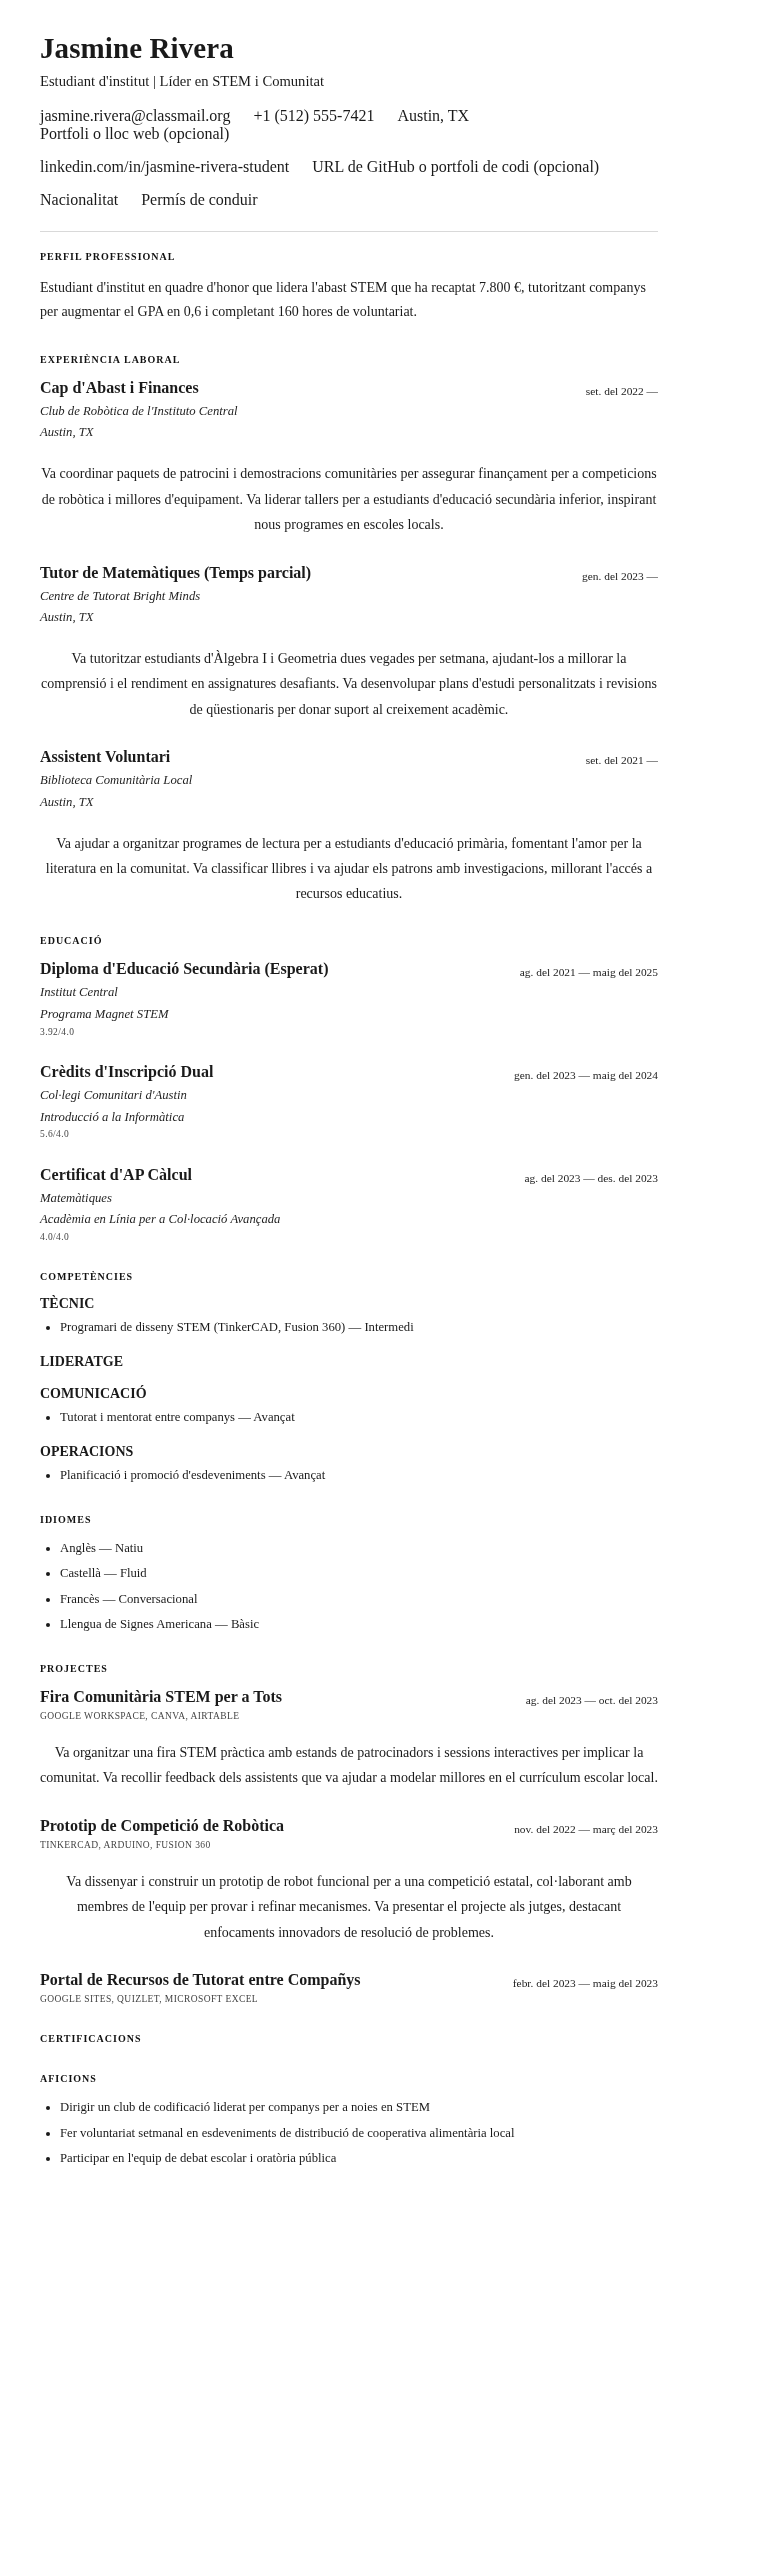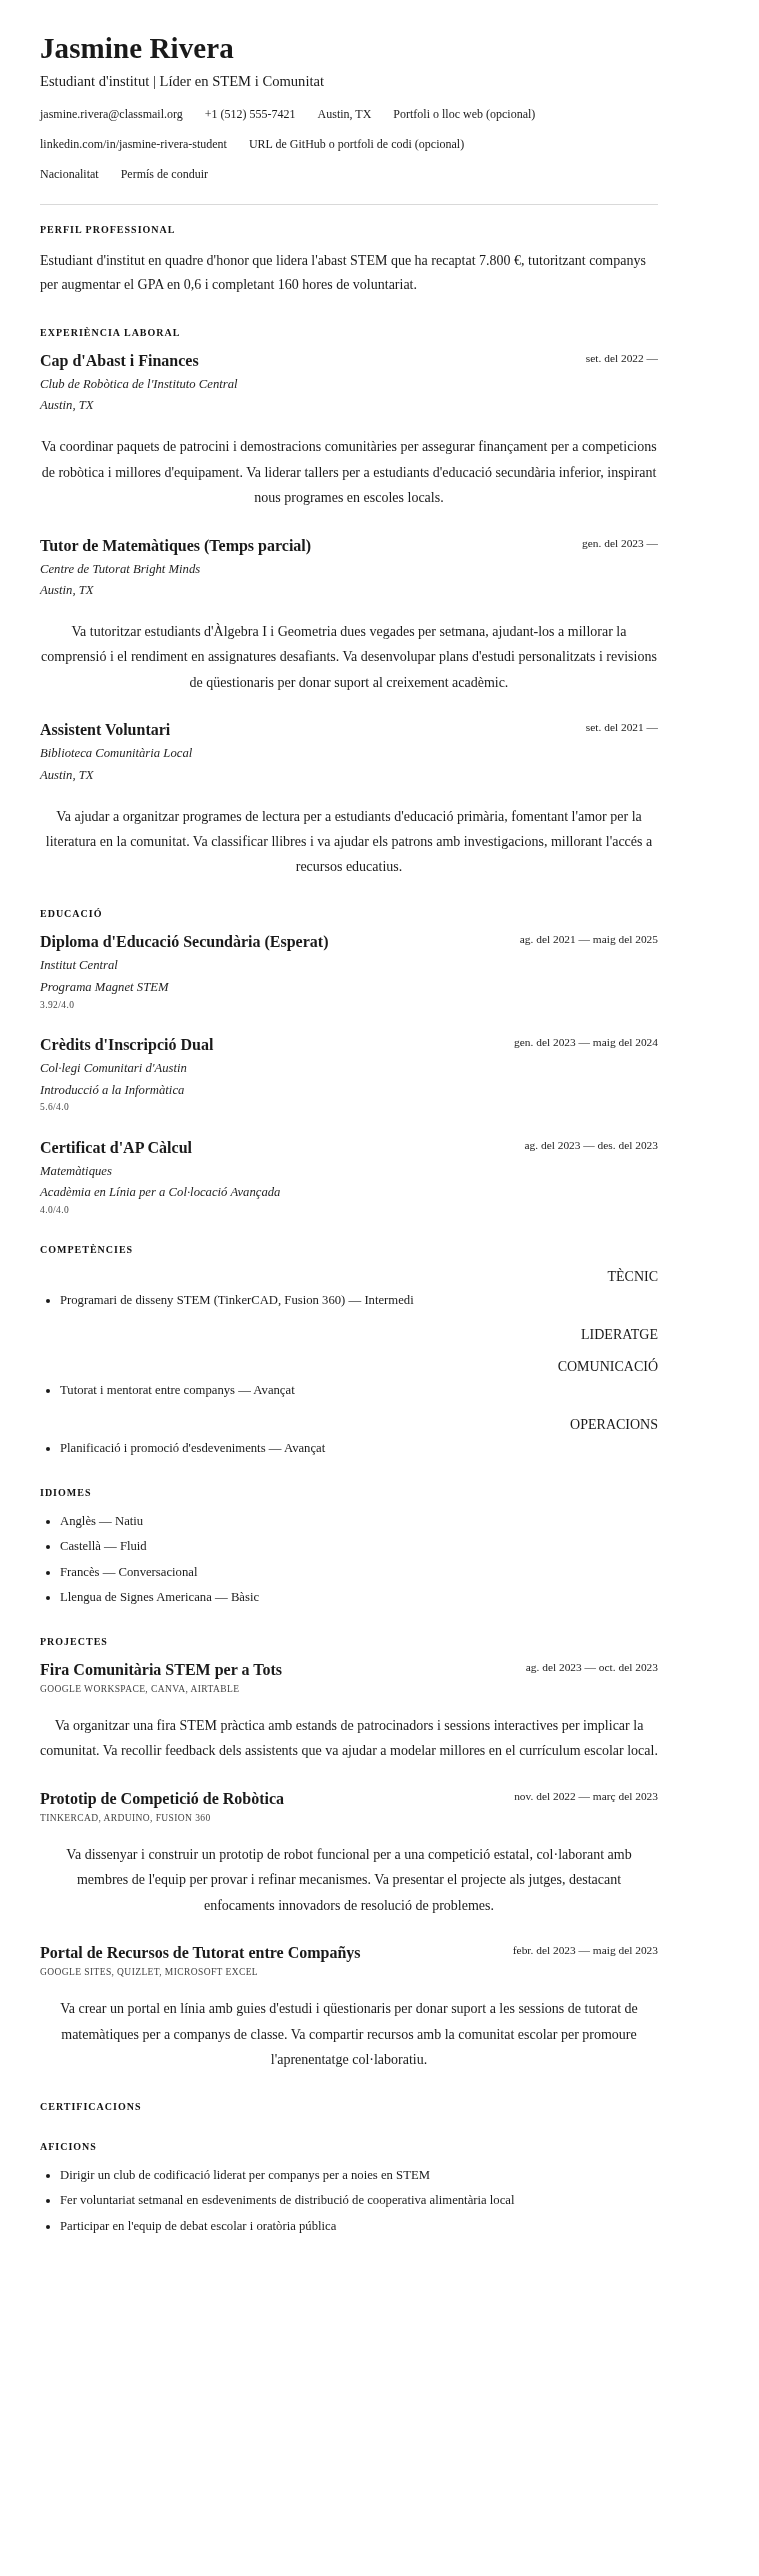--- a/index.html
+++ b/index.html
@@ -17,21 +17,21 @@
     font-weight: bold;
     margin: 0 0 7.6px 0;
     letter-spacing: 0.1px;
   }
   .tagline {
     font-size: 14.6px;
     margin: 0 0 17.7px 0;
     color: #1a1a1a;
   }
   .contact-row {
-    font-size: 12px;
+    font-size: 16px;
     margin: 0 0 15px 0;
     color: #1a1a1a;
   }
   .contact-item { display: inline-block; margin-right: 19px; }
   .divider {
     border: none;
     border-top: 0.6px solid #d9d9d9;
     margin: 21.5px 0 19px 0;
   }
   .section { margin: 0 0 29px 0; }
@@ -46,21 +46,21 @@
   .profile-text {
     font-size: 14px;
     line-height: 1.75;
     margin: 0;
   }
   .entry { margin: 0 0 26.6px 0; }
   .entry:last-child { margin-bottom: 6.3px; }
   .entry-head {
     display: flex;
     justify-content: space-between;
-    align-items: flex-start;
+    align-items: flex-end;
     margin: 0 0 5px 0;
   }
   .entry-title {
     font-size: 16px;
     font-weight: bold;
     margin: 0;
   }
   .entry-dates {
     font-size: 11.4px;
     white-space: nowrap;
@@ -82,23 +82,22 @@
   }
   .entry-desc {
     font-size: 14px;
     line-height: 1.8;
     margin: 19px 0 0 0;
     text-align: center;
   }
   .skill-group { margin: 0 0 16.4px 0; }
   .skill-head {
     font-size: 14px;
-    font-weight: normal;
+    font-weight: bold;
     margin: 0 0 6.3px 0;
-    text-align: right;
   }
   ul.bullets {
     margin: 0;
     padding: 0 0 0 20px;
   }
   ul.bullets li {
     font-size: 12.7px;
     line-height: 1.5;
     margin: 0 0 6.3px 0;
   }
@@ -278,21 +277,20 @@
       <div class="entry-meta">TINKERCAD, ARDUINO, FUSION 360</div>
       <p class="entry-desc">Va dissenyar i construir un prototip de robot funcional per a una competició estatal, col·laborant amb membres de l'equip per provar i refinar mecanismes. Va presentar el projecte als jutges, destacant enfocaments innovadors de resolució de problemes.</p>
     </article>
 
     <article class="entry">
       <div class="entry-head">
         <h3 class="entry-title">Portal de Recursos de Tutorat entre Compañys</h3>
         <span class="entry-dates">febr. del 2023 — maig del 2023</span>
       </div>
       <div class="entry-meta">GOOGLE SITES, QUIZLET, MICROSOFT EXCEL</div>
-      <p class="entry-desc">Va crear un portal en línia amb guies d'estudi i qüestionaris per donar suport a les sessions de tutorat de matemàtiques per a companys de classe. Va compartir recursos amb la comunitat escolar per promoure l'aprenentatge col·laboratiu.</p>
     </article>
   </section>
 
   <section class="section">
     <h2 class="section-heading">CERTIFICACIONS</h2>
   </section>
 
   <section class="section">
     <h2 class="section-heading">AFICIONS</h2>
     <ul class="bullets">

